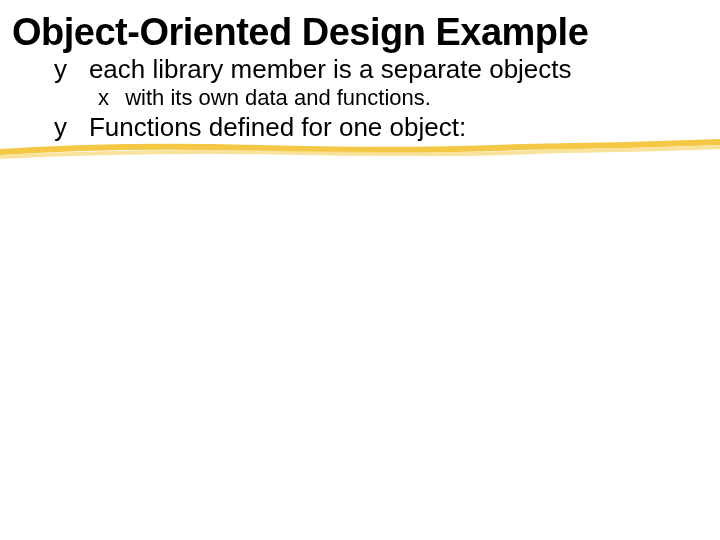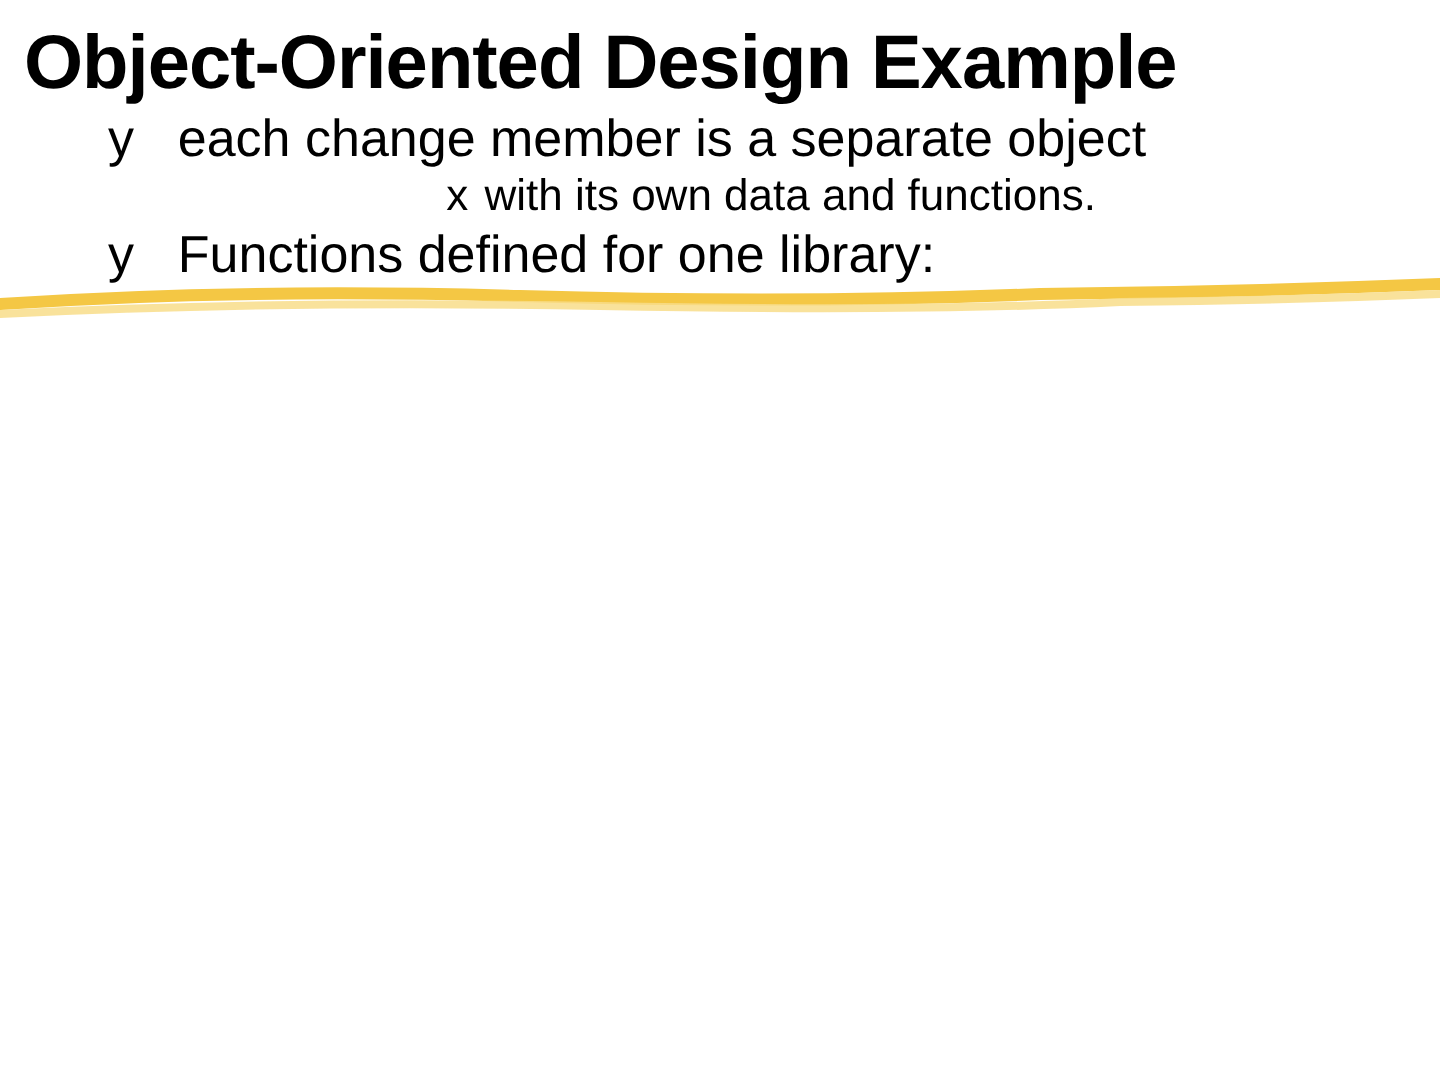--- a/index.html
+++ b/index.html
@@ -43,21 +43,20 @@
   }
   .l2 .b { display: inline-block; width: 0.65em; }
   .l3 {
     font-size: 22px;
     font-family: Arial, Helvetica, sans-serif;
     color: #000;
     padding: 2px 20px 0 112px;
     line-height: 1.12;
     text-indent: -14px;
     margin-left: 14px;
-    text-align: center;
   }
   .l3 .b { display: inline-block; width: 0.6em; }
   .underline {
     position: absolute;
     left: 0;
     top: 134px;
     width: 720px;
     height: 30px;
     pointer-events: none;
   }
@@ -69,25 +68,25 @@
 
   <div class="title">Object-Oriented Design Example</div>
 
   <svg class="underline" viewBox="0 0 720 30" preserveAspectRatio="none">
     <path d="M 0 18 Q 120 10, 260 14 T 520 13 Q 620 12, 720 8" stroke="#f4c744" stroke-width="6" fill="none" stroke-linecap="round"></path>
     <path d="M 0 23 Q 140 16, 300 19 T 560 17 Q 650 16, 720 13" stroke="#f8dd8a" stroke-width="4" fill="none" stroke-linecap="round" opacity="0.85"></path>
   </svg>
 
 
   <div class="l2">
-    <span class="b">y</span><span>each change member is a separate object</span>
+    <span class="b">y</span><span>each library member is a separate objects</span>
   </div>
 
   <div class="l3">
     <span class="b">x</span><span>with its own data and functions.</span>
   </div>
 
   <div class="l2">
-    <span class="b">y</span><span>Functions defined for one library:</span>
+    <span class="b">y</span><span>Functions defined for one object:</span>
   </div>
 
 
 </div>
 
 </body></html>

